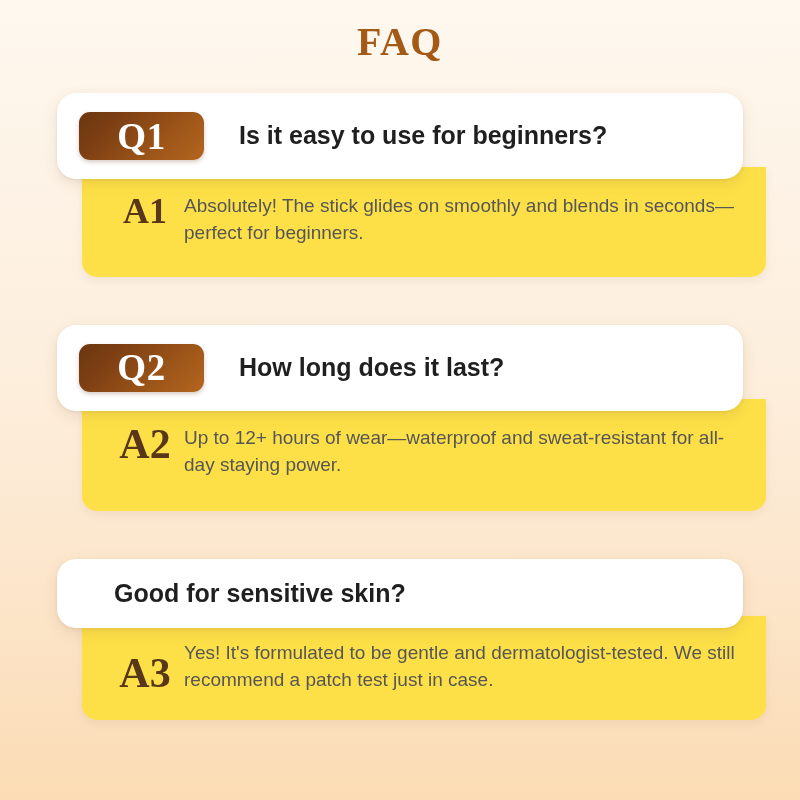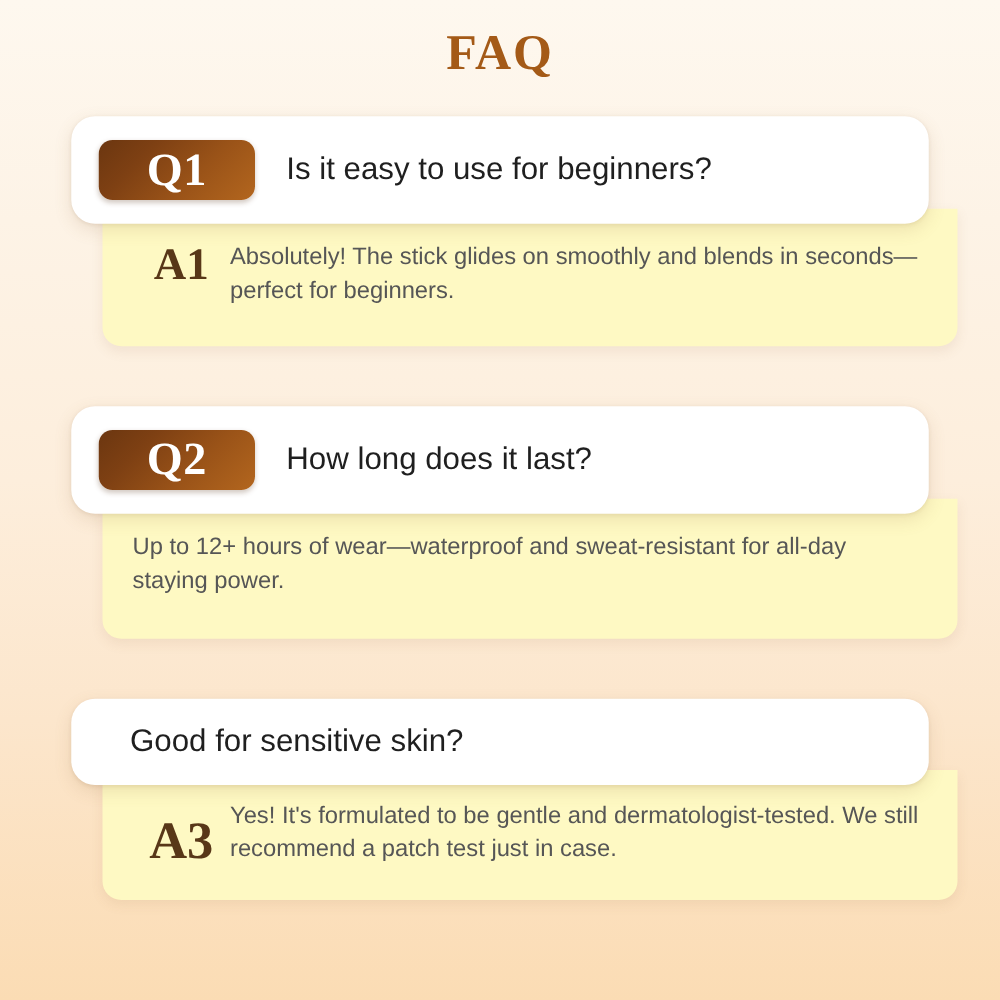--- a/index.html
+++ b/index.html
@@ -81,33 +81,33 @@
     font-size: 37px;
     letter-spacing: 0.5px;
     display: flex;
     align-items: center;
     justify-content: center;
     box-shadow: 0 2px 4px rgba(80, 45, 15, 0.25);
   }
 
   .q-text {
     flex: 1 1 auto;
-    padding-left: 25px;
+    padding-left: 35px;
     font-size: 25px;
-    font-weight: 400;
+    font-weight: 700;
     color: #1F1F1F;
     line-height: 1.25;
     font-stretch: condensed;
   }
 
   
   .a-panel {
     position: relative;
     margin: -12px 34px 0 82px;
-    background: #fef9c3;
+    background: #fde047;
     border-radius: 0 0 15px 15px;
     padding: 26px 24px 22px 24px;
     box-sizing: border-box;
     display: flex;
     align-items: flex-start;
     z-index: 1;
     box-shadow: 0 4px 9px rgba(150, 110, 70, 0.10);
   }
 
   .a-label {
@@ -167,20 +167,21 @@
     </div>
 
     <div class="gap-after"></div>
 
     <div class="faq-item item-2">
       <div class="q-card">
         <div class="q-badge">Q2</div>
         <div class="q-text">How long does it last?</div>
       </div>
       <div class="a-panel">
+        <div class="a-label size-md">A2</div>
         <div class="a-text">Up to 12+ hours of wear—waterproof and sweat-resistant for all-day staying power.</div>
       </div>
     </div>
 
     <div class="gap-after"></div>
 
     <div class="faq-item item-3">
       <div class="q-card">
         <div class="q-text">Good for sensitive skin?</div>
       </div>

